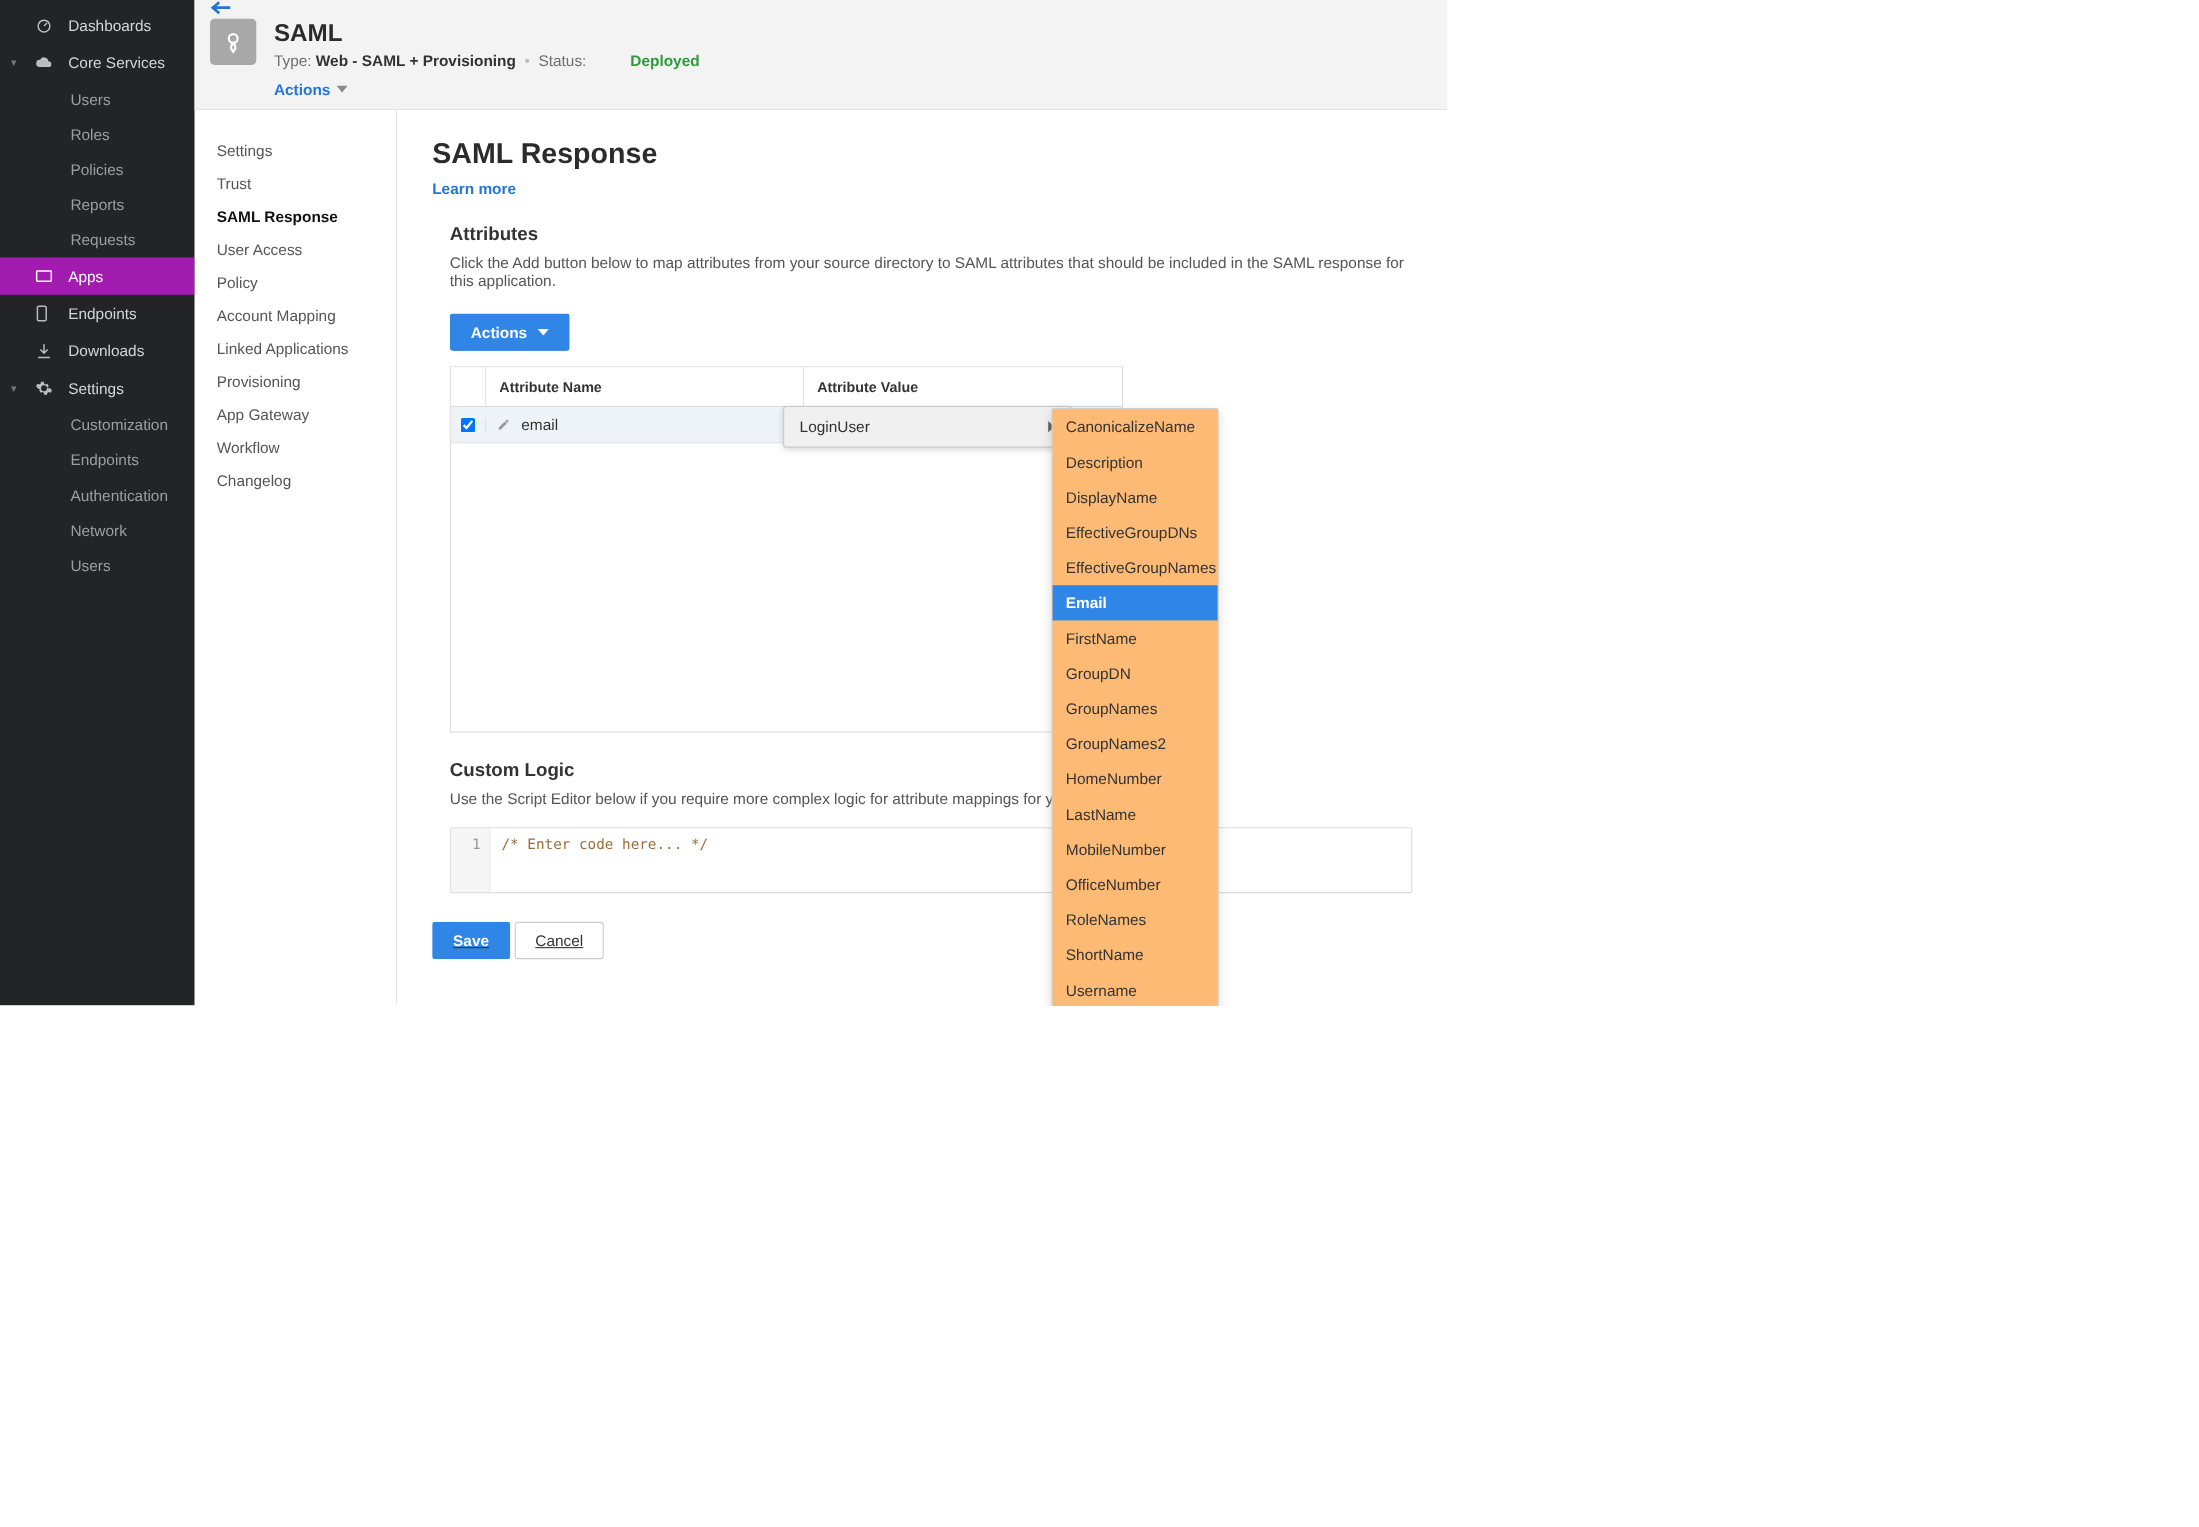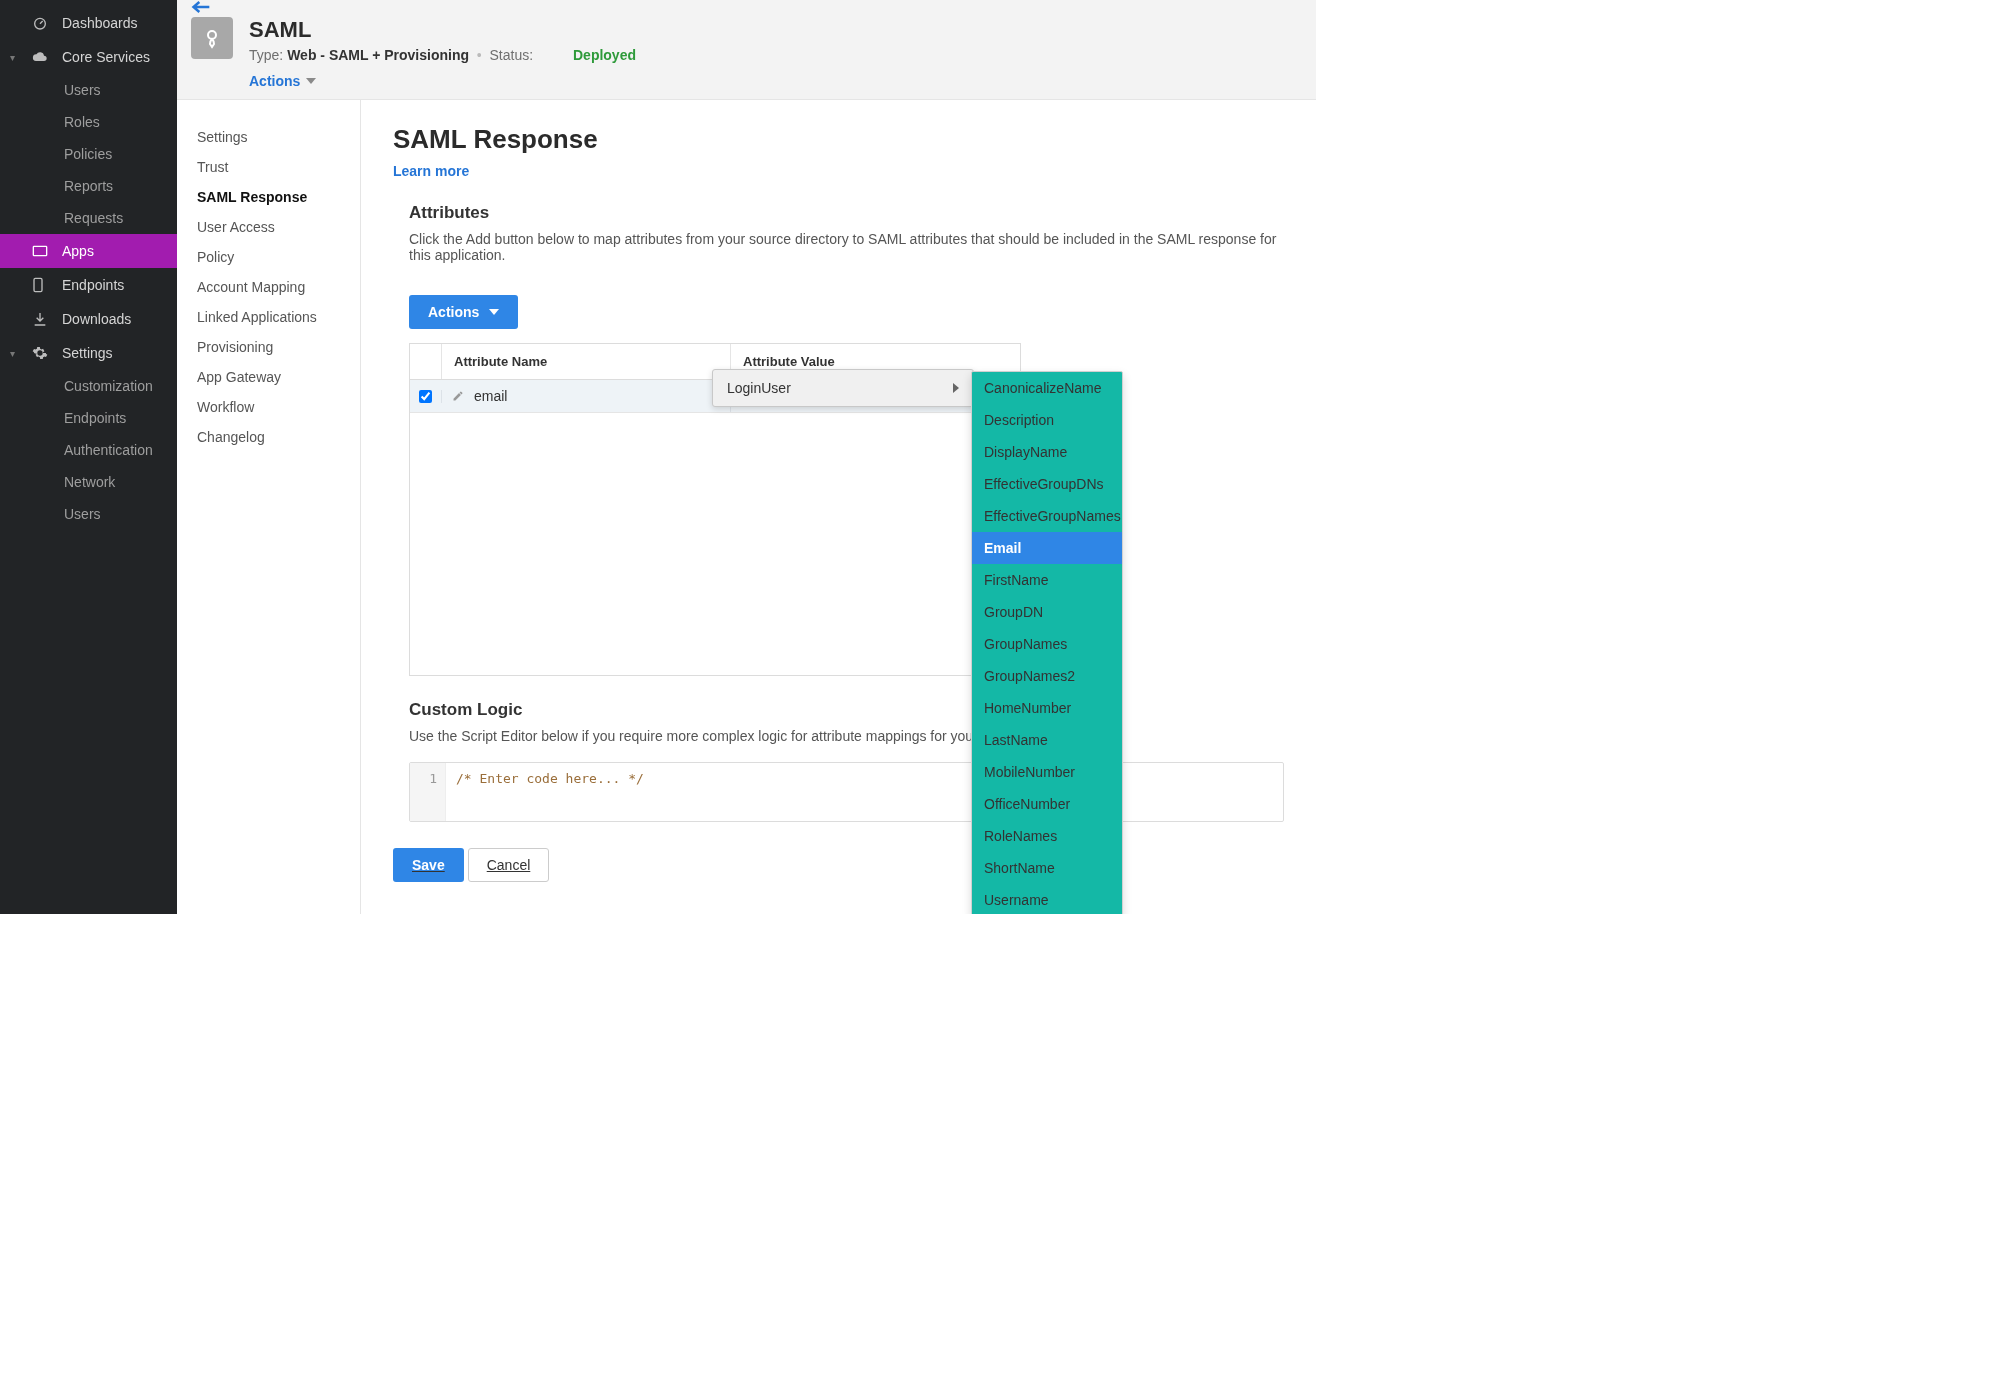--- a/index.html
+++ b/index.html
@@ -152,21 +152,21 @@
     }
     .section-title{
       font-size:17px;
       font-weight:700;
       margin-left:16px;
       margin-bottom:8px;
     }
     .section-desc{
       color:#555;
       margin-left:16px;
-      margin-bottom:32px;
+      margin-bottom:22px;
       font-size:14px;
     }
     .btn{
       display:inline-flex;
       align-items:center;
       gap:10px;
       padding:8px 18px;
       border-radius:3px;
       font-size:14px;
       cursor:pointer;
@@ -261,24 +261,24 @@
       cursor:pointer;
       color:#333;
     }
     .submenu-item .tri{
       width:0;height:0;border-top:5px solid transparent;border-bottom:5px solid transparent;border-left:6px solid #666;
     }
 
     
     .flyout{
       position:absolute;
-      left:610px;
+      left:595px;
       top:271px;
       width:152px;
-      background:#14b8a6;
+      background:#fdba74;
       border:1px solid #d0d0d0;
       border-radius:2px;
       box-shadow:0 4px 10px rgba(0,0,0,0.15);
       z-index:6;
       max-height:640px;
     }
     .fly-item{
       padding:8px 12px;
       cursor:pointer;
       color:#333;

